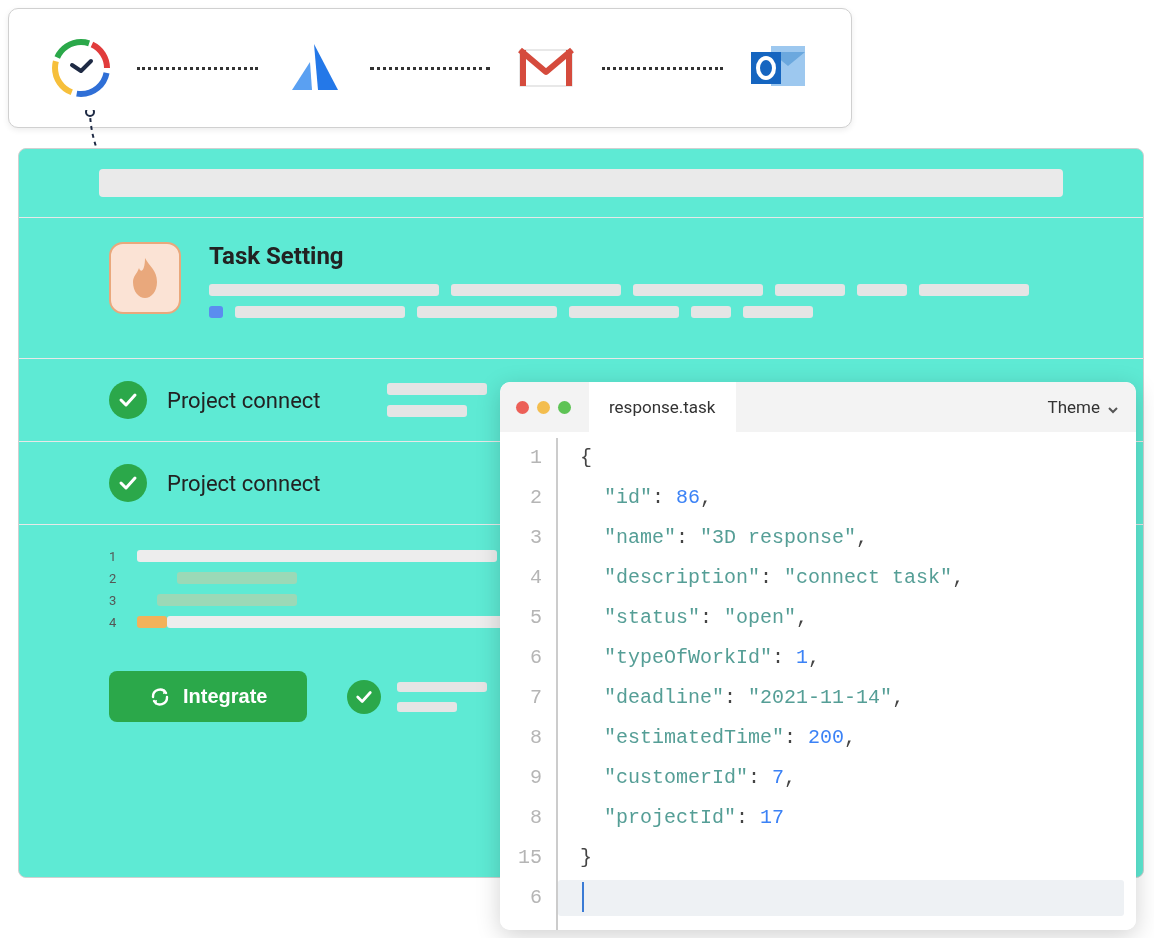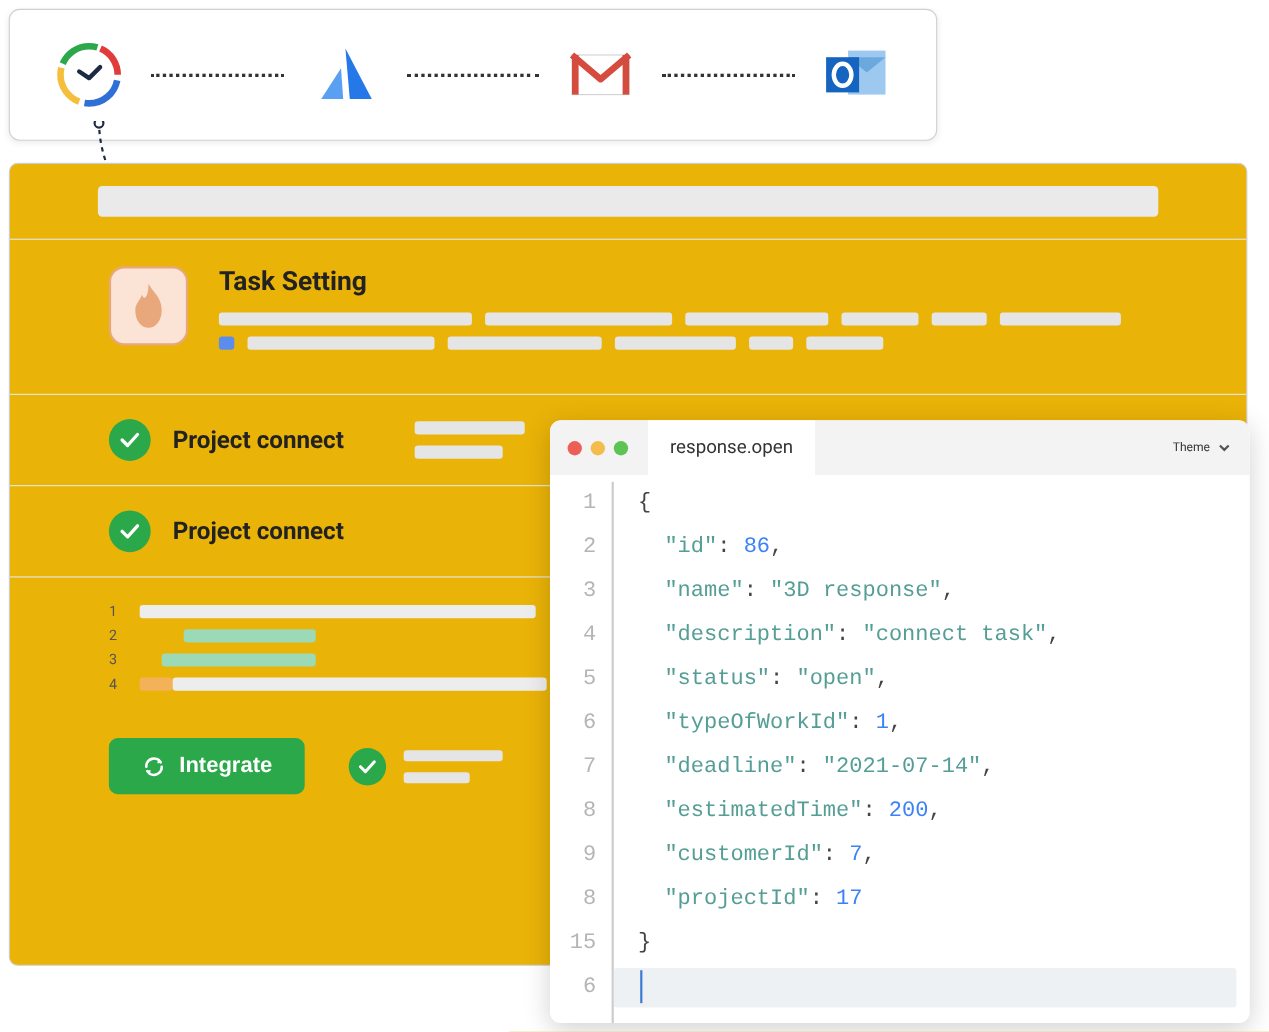--- a/index.html
+++ b/index.html
@@ -33,24 +33,24 @@
     flex: 1;
     height: 2px;
     border-top: 3px dotted #333;
     margin: 0 24px;
   }
 
   
   .main-panel {
     position: absolute;
     top: 148px;
-    left: 8px;
+    left: 18px;
     width: 1126px;
     height: 730px;
-    background: #eab308;
+    background: #5eead4;
     border: 1px solid #d0d0d0;
     border-radius: 8px;
     overflow: hidden;
   }
   .top-placeholder-row {
     padding: 20px 80px;
     border-bottom: 1px solid #e8e8e8;
   }
   .ph-bar { background:#eaeaea; border-radius:4px; height:28px; width:100%; }
 
@@ -79,21 +79,21 @@
     align-items:center;
     gap:20px;
   }
   .check-circle {
     width:38px; height:38px;
     background:#2ba84a;
     border-radius:50%;
     display:flex; align-items:center; justify-content:center;
     flex-shrink:0;
   }
-  .connect-label { font-size:22px; font-weight:700; color:#222; min-width:200px;}
+  .connect-label { font-size:22px; font-weight:400; color:#222; min-width:200px;}
   .connect-right { flex:1; display:flex; flex-direction:column; gap:10px;}
   .ph-row2 { display:flex; gap:12px; }
 
   .gantt-section {
     border-top:1px solid #e8e8e8;
     padding: 20px 90px 10px 90px;
   }
   .gantt-row { display:flex; align-items:center; gap:14px; height:22px; }
   .gantt-num { font-size:13px; color:#555; width:14px; }
   .gantt-track { flex:1; position:relative; height:12px; }
@@ -103,21 +103,21 @@
     padding: 28px 90px;
     display:flex;
     align-items:center;
     gap:40px;
   }
   .integrate-btn {
     background:#2ba84a;
     color:#fff;
     border:none;
     border-radius:8px;
-    padding:14px 30px;
+    padding:14px 40px;
     font-size:20px;
     font-weight:600;
     display:flex;
     align-items:center;
     gap:12px;
     cursor:pointer;
   }
   .bottom-right { display:flex; align-items:center; gap:16px; }
   .bottom-ph { display:flex; flex-direction:column; gap:10px;}
 
@@ -142,21 +142,21 @@
     border-top-right-radius:10px;
     display:flex;
     align-items:center;
     padding:0 16px;
     gap:18px;
   }
   .traffic { display:flex; gap:8px; }
   .tl { width:13px; height:13px; border-radius:50%; }
   .tab { padding:0 20px; height:50px; display:flex; align-items:center; font-size:17px; color:#333;}
   .tab.active { background:#fff; }
-  .theme-sel { margin-left:auto; display:flex; align-items:flex-start; gap:6px; font-size:11px; color:#333;}
+  .theme-sel { margin-left:auto; display:flex; align-items:flex-end; gap:6px; font-size:17px; color:#333;}
 
   .editor-body {
     flex:1;
     display:flex;
     background:#fff;
     font-family: "SFMono-Regular", Consolas, "Liberation Mono", Menlo, monospace;
     font-size:20px;
     line-height:40px;
     padding-top:6px;
     overflow:hidden;
@@ -358,21 +358,21 @@
   </div>
 </div>
 
 <div class="editor">
   <div class="editor-bar">
     <div class="traffic">
       <div class="tl" style="background:#ec5f57"></div>
       <div class="tl" style="background:#f3bd4e"></div>
       <div class="tl" style="background:#5ec355"></div>
     </div>
-    <div class="tab active">response.open</div>
+    <div class="tab active">response.task</div>
     <div class="theme-sel">
       <span>Theme</span>
       <svg width="14" height="14" viewBox="0 0 14 14">
           <path d="M3 5 L7 9 L11 5" fill="none" stroke="#555" stroke-width="2"></path>
         </svg>
     </div>
   </div>
   <div class="editor-body">
     <div class="gutter">
       <div>1</div>
@@ -390,21 +390,21 @@
     </div>
     <div class="code">
       <div class="cursor-line"></div>
       <div class="cursor"></div>
       <div class="code-line"><span class="p">{</span></div>
       <div class="code-line">  <span class="k">"id"</span><span class="p">: </span><span class="n">86</span><span class="p">,</span></div>
       <div class="code-line">  <span class="k">"name"</span><span class="p">: </span><span class="k">"<span>3D response</span>"</span><span class="p">,</span></div>
       <div class="code-line">  <span class="k">"description"</span><span class="p">: </span><span class="k">"<span>connect task</span>"</span><span class="p">,</span></div>
       <div class="code-line">  <span class="k">"status"</span><span class="p">: </span><span class="k">"<span>open</span>"</span><span class="p">,</span></div>
       <div class="code-line">  <span class="k">"typeOfWorkId"</span><span class="p">: </span><span class="n">1</span><span class="p">,</span></div>
-      <div class="code-line">  <span class="k">"deadline"</span><span class="p">: </span><span class="k">"<span>2021-07-14</span>"</span><span class="p">,</span></div>
+      <div class="code-line">  <span class="k">"deadline"</span><span class="p">: </span><span class="k">"<span>2021-11-14</span>"</span><span class="p">,</span></div>
       <div class="code-line">  <span class="k">"estimatedTime"</span><span class="p">: </span><span class="n">200</span><span class="p">,</span></div>
       <div class="code-line">  <span class="k">"customerId"</span><span class="p">: </span><span class="n">7</span><span class="p">,</span></div>
       <div class="code-line">  <span class="k">"projectId"</span><span class="p">: </span><span class="n">17</span></div>
       <div class="code-line"><span class="p">}</span></div>
       <div class="code-line"></div>
     </div>
   </div>
 </div>
 
 </body></html>

